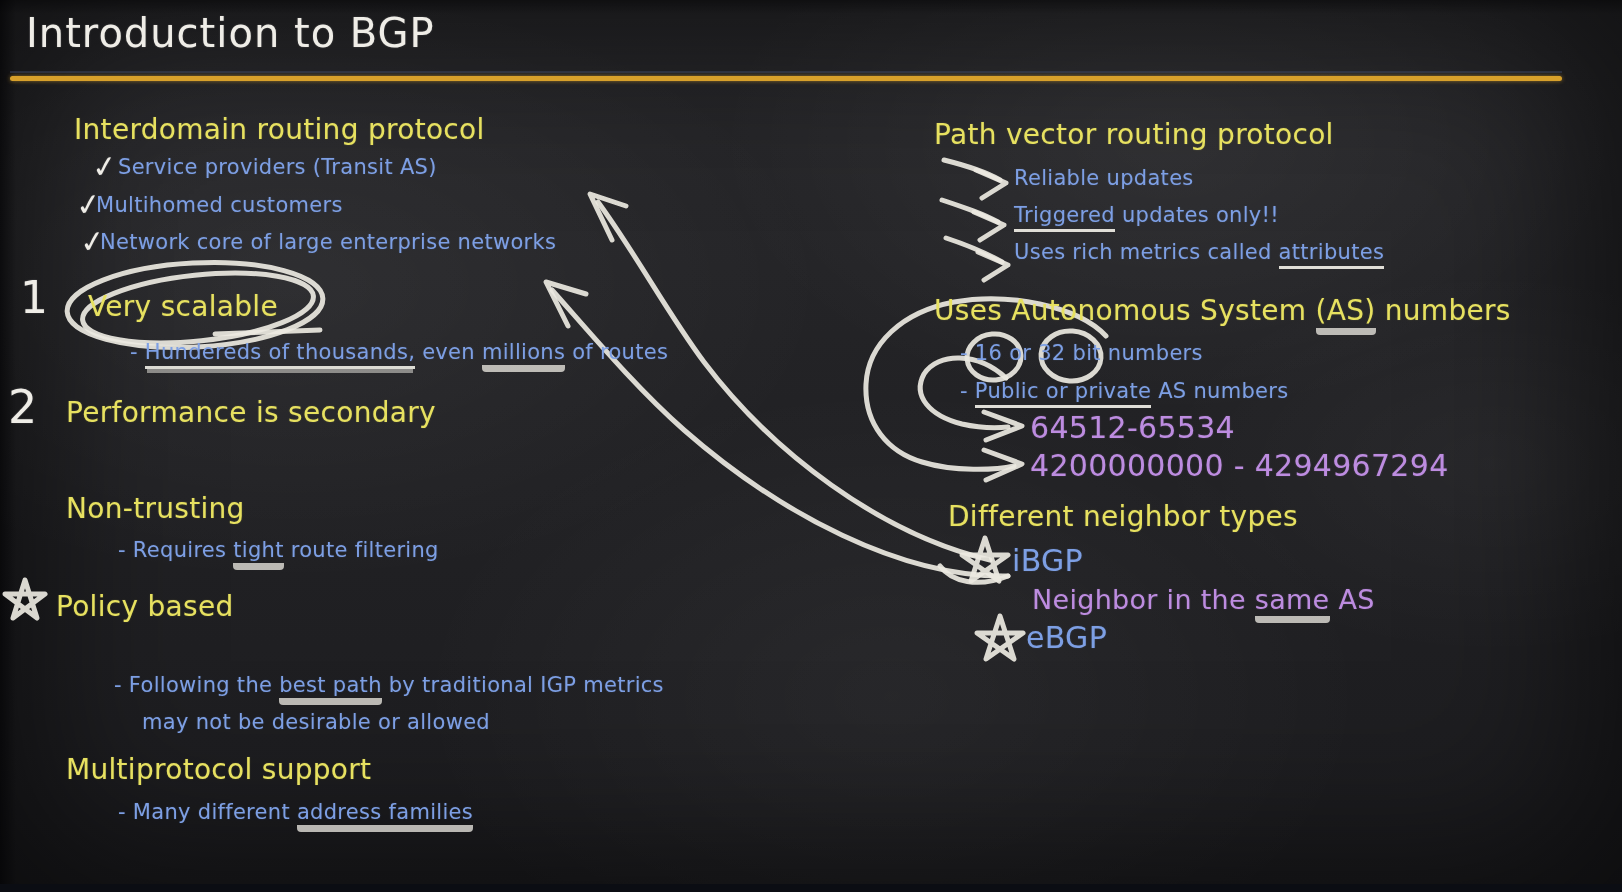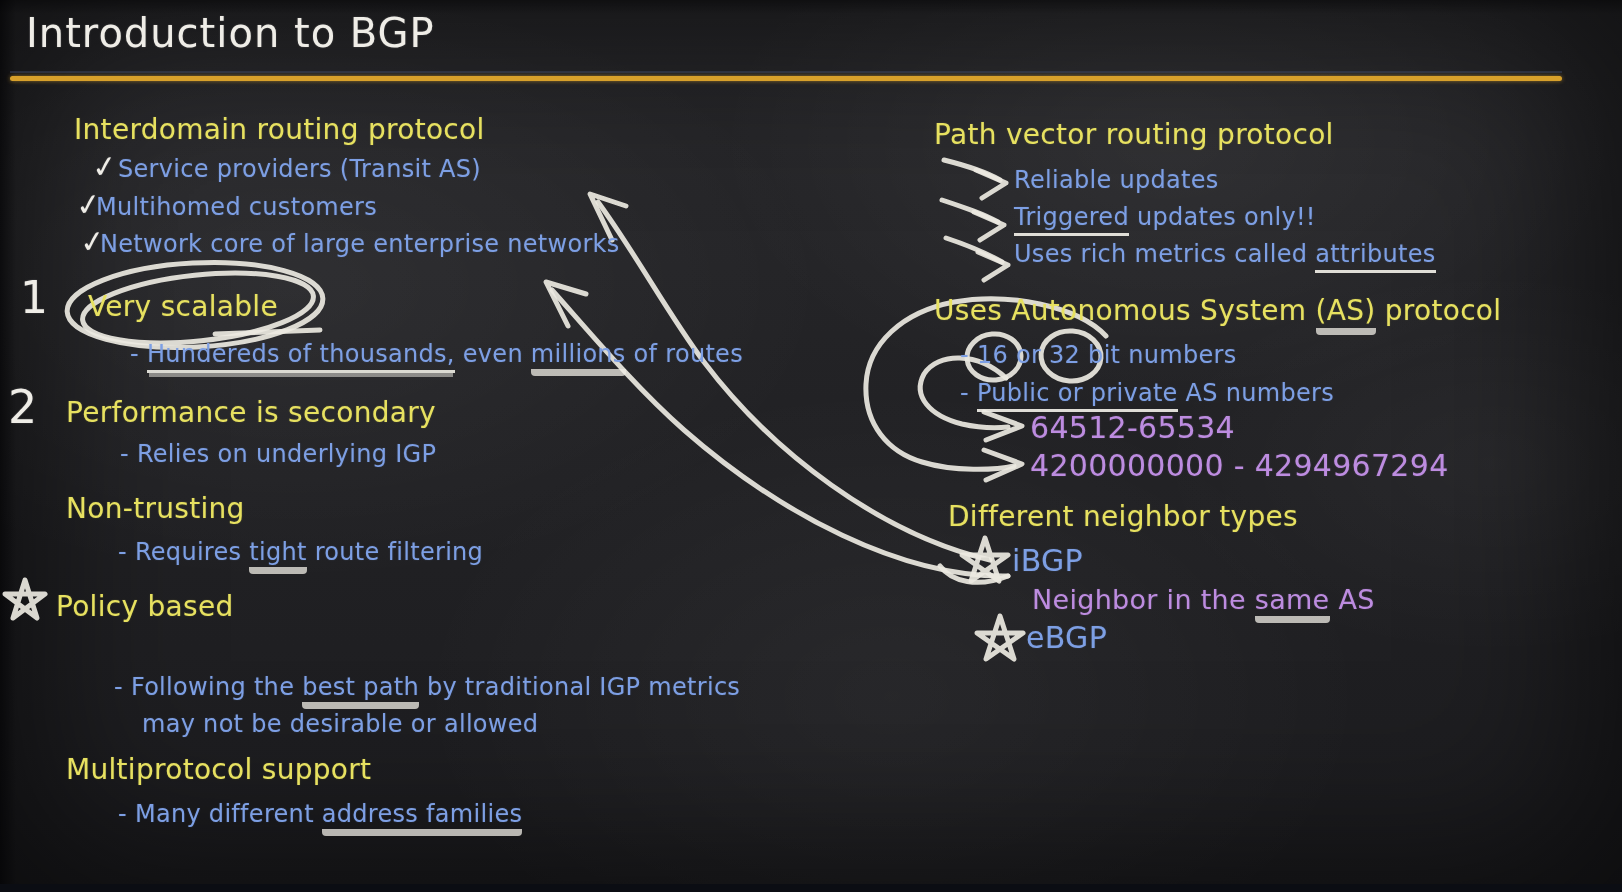--- a/index.html
+++ b/index.html
@@ -13,21 +13,21 @@
       radial-gradient(ellipse 900px 500px at 18% 32%, rgba(255,255,255,.05), transparent 60%),
       radial-gradient(ellipse 700px 420px at 72% 16%, rgba(255,255,255,.055), transparent 65%),
       radial-gradient(ellipse 800px 520px at 55% 78%, rgba(255,255,255,.045), transparent 60%),
       radial-gradient(ellipse 520px 300px at 92% 52%, rgba(255,255,255,.035), transparent 65%),
       linear-gradient(180deg,#28282b 0%,#222225 45%,#1c1c1f 100%);
     box-shadow: inset 0 0 160px 40px rgba(0,0,0,.55);
   }
   .txt{position:absolute;white-space:nowrap;letter-spacing:.3px;}
   .w {color:#efede7;text-shadow:0 0 2px rgba(255,255,255,.22);}
   .y {color:#e7e160;font-size:28px;text-shadow:0 0 2px rgba(231,225,96,.22);}
-  .b {color:#7d9fe4;font-size:24px;text-shadow:0 0 2px rgba(125,159,228,.22);}
+  .b {color:#7d9fe4;font-size:21px;text-shadow:0 0 2px rgba(125,159,228,.22);}
   .pr{color:#bd8ce0;font-size:30px;text-shadow:0 0 2px rgba(189,140,224,.25);}
   .pd{color:#bd8ce0;font-size:27px;text-shadow:0 0 2px rgba(189,140,224,.25);}
   .big{font-size:30px;}
   .title{font-size:40px;letter-spacing:1px;}
   .num{font-size:44px;}
   .check{font-size:30px;transform:rotate(-8deg);}
   .u-thin  {border-bottom:3px solid rgba(240,238,230,.92);padding-bottom:2px;}
   .u-double{display:inline-block;border-bottom:3px solid rgba(240,238,230,.9);box-shadow:0 6px 0 -2px rgba(240,238,230,.5);padding-bottom:2px;}
   .u-thick {display:inline-block;border-bottom:7px solid rgba(240,238,230,.75);border-radius:4px;padding-bottom:1px;}
   .rule{position:absolute;left:10px;top:76px;width:1552px;height:5px;background:#d7a02b;border-radius:3px;box-shadow:0 0 4px rgba(215,160,43,.6);}
@@ -89,38 +89,37 @@
   <div class="txt b" style="left:96px;top:193px;">Multihomed customers</div>
   <div class="txt w check" style="left:80px;top:224px;">✓</div>
   <div class="txt b" style="left:100px;top:230px;">Network core of large enterprise networks</div>
 
   <div class="txt w num" style="left:20px;top:272px;">1</div>
   <div class="txt y" style="left:88px;top:290px;">Very scalable</div>
   <div class="txt b" style="left:130px;top:340px;"><span>- </span><span class="u-double">Hundereds of thousands,</span><span> even </span><span class="u-thick">millions</span><span> of routes</span></div>
 
   <div class="txt w num" style="left:8px;top:380px;font-size:46px;">2</div>
   <div class="txt y" style="left:66px;top:396px;">Performance is secondary</div>
-  <div class="txt b" style="left:120px;top:440px;">- Relies on underlying IGP</div>
 
   <div class="txt y" style="left:66px;top:492px;">Non-trusting</div>
   <div class="txt b" style="left:118px;top:538px;"><span>- Requires </span><span class="u-thick">tight</span><span> route filtering</span></div>
 
   <div class="txt y" style="left:56px;top:590px;">Policy based</div>
   <div class="txt b" style="left:114px;top:673px;"><span>- Following the </span><span class="u-thick">best path</span><span> by traditional IGP metrics</span></div>
   <div class="txt b" style="left:142px;top:710px;">may not be desirable or allowed</div>
 
   <div class="txt y" style="left:66px;top:753px;">Multiprotocol support</div>
   <div class="txt b" style="left:118px;top:800px;"><span>- Many different </span><span class="u-thick">address families</span></div>
 
   <div class="txt y" style="left:934px;top:118px;">Path vector routing protocol</div>
   <div class="txt b" style="left:1014px;top:166px;">Reliable updates</div>
   <div class="txt b" style="left:1014px;top:203px;"><span class="u-thin">Triggered</span><span> updates only!!</span></div>
   <div class="txt b" style="left:1014px;top:240px;"><span>Uses rich metrics called </span><span class="u-thin">attributes</span></div>
 
-  <div class="txt y" style="left:934px;top:294px;"><span>Uses Autonomous System </span><span class="u-thick">(AS)</span><span> protocol</span></div>
+  <div class="txt y" style="left:934px;top:294px;"><span>Uses Autonomous System </span><span class="u-thick">(AS)</span><span> numbers</span></div>
   <div class="txt b" style="left:960px;top:341px;">- 16 or 32 bit numbers</div>
   <div class="txt b" style="left:960px;top:379px;"><span>- </span><span class="u-thin">Public or private</span><span> AS numbers</span></div>
   <div class="txt pr" style="left:1030px;top:410px;">64512-65534</div>
   <div class="txt pr" style="left:1030px;top:448px;">4200000000 - 4294967294</div>
 
   <div class="txt y" style="left:948px;top:500px;">Different neighbor types</div>
   <div class="txt b big" style="left:1012px;top:543px;">iBGP</div>
   <div class="txt pd" style="left:1032px;top:584px;"><span>Neighbor in the </span><span class="u-thick">same</span><span> AS</span></div>
   <div class="txt b big" style="left:1026px;top:620px;">eBGP</div>
 

